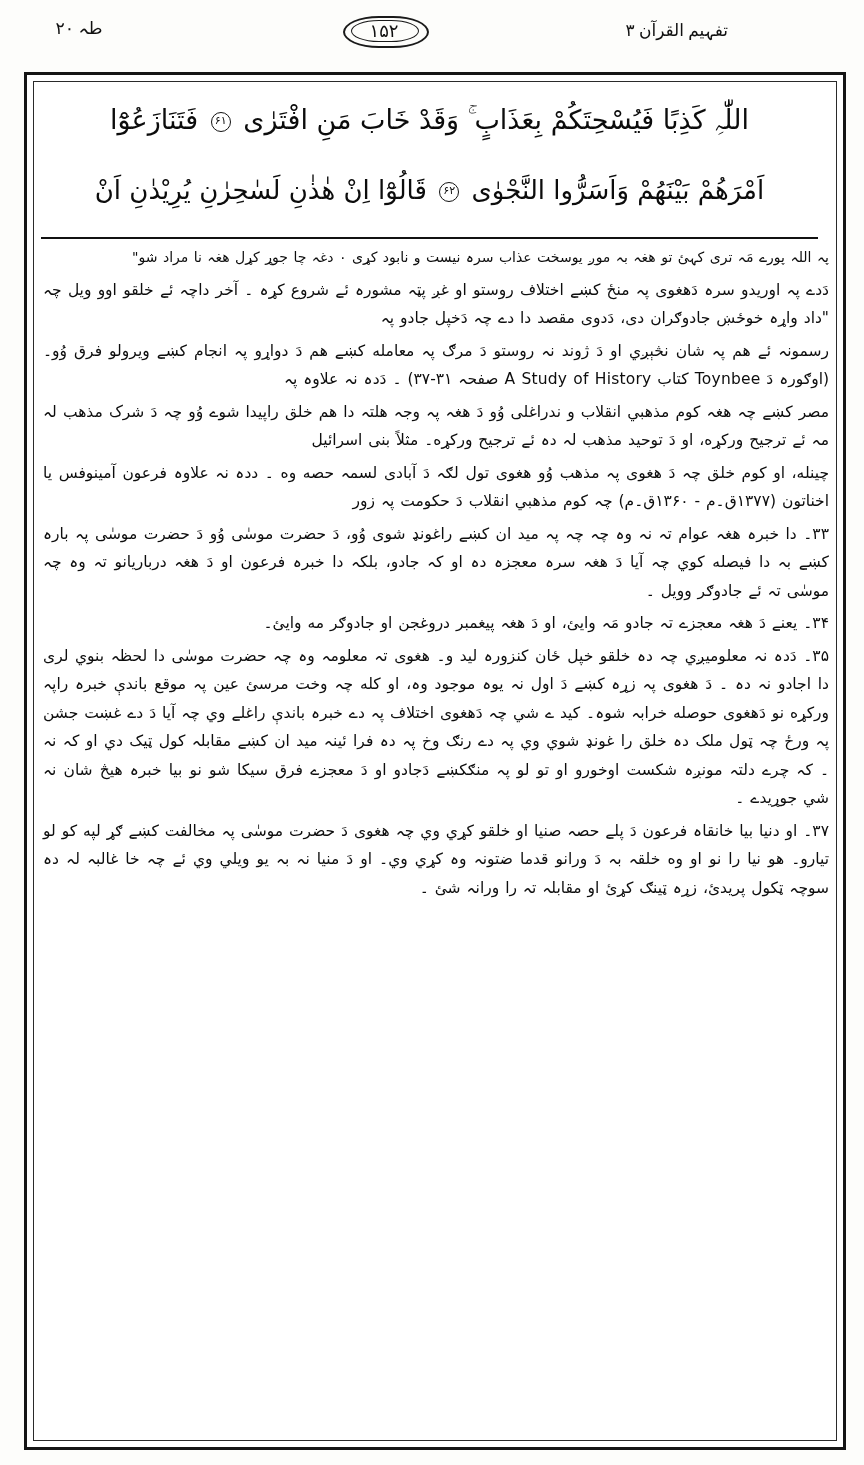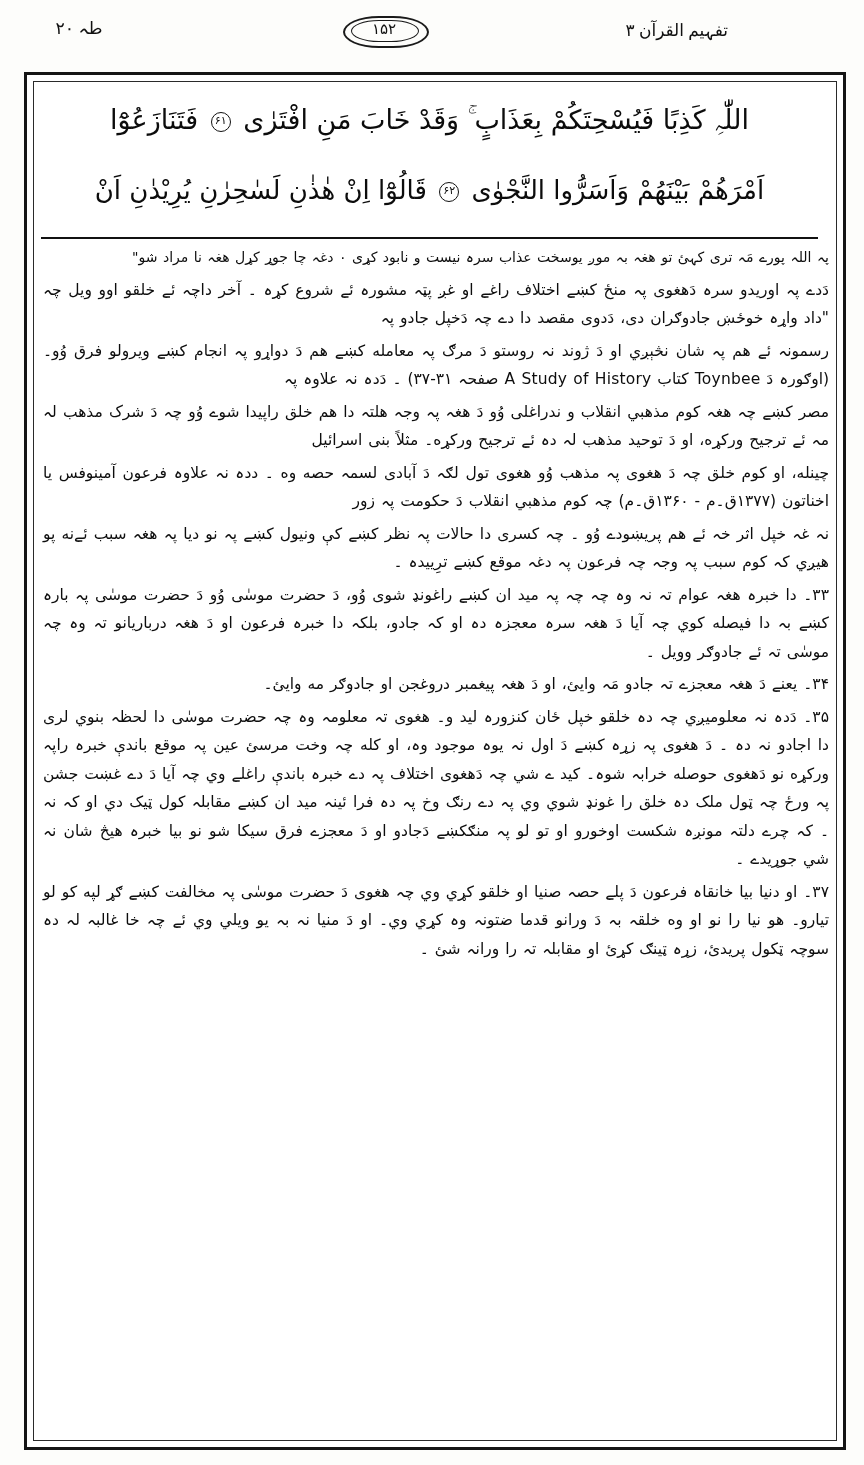--- a/index.html
+++ b/index.html
@@ -78,21 +78,21 @@
     height: 20px;
     border: 1.5px solid #1a1a1a;
     border-radius: 45% / 55%;
   }
   .pagenum {
     position: absolute;
     left: 0;
     top: 12px;
     width: 94px;
     text-align: center;
-    font-size: 15px;
+    font-size: 18px;
     color: #111;
     z-index: 3;
     direction: rtl;
   }
 
   
   .frame-outer {
     position: absolute;
     left: 24px;
     top: 72px;
@@ -192,24 +192,23 @@
       </div>
       <div class="qline l2">
         <span>اَمْرَھُمْ بَیْنَھُمْ وَاَسَرُّوا النَّجْوٰی</span>
         <span class="ayah-mark">۶۲</span>
         <span>قَالُوْٓا اِنْ ھٰذٰنِ لَسٰحِرٰنِ یُرِیْدٰنِ اَنْ</span>
       </div>
     </div>
 
     <div class="body">
       <p class="para quote">پہ اللہ پورے مَہ تری کہئ تو ھغہ بہ موږ یوسخت عذاب سرہ نیست و نابود کړی ۰ دغہ چا جوړ کړل ھغہ نا مراد شو"</p>
-      <p class="para">دَدے پہ اوریدو سرہ دَھغوی پہ منځ کښے اختلاف راغے او غږ پټہ مشورہ ئے شروع کړہ ۔ آخر داچہ ئے خلقو اوو ویل چہ "داد واړہ خوځښ جادوګران دی، دَدوی مقصد دا دے چہ دَخپل جادو پہ</p>
+      <p class="para">دَدے پہ اوریدو سرہ دَھغوی پہ منځ کښے اختلاف روستو او غږ پټہ مشورہ ئے شروع کړہ ۔ آخر داچہ ئے خلقو اوو ویل چہ "داد واړہ خوځښ جادوګران دی، دَدوی مقصد دا دے چہ دَخپل جادو پہ</p>
       <p class="para">رسمونہ ئے ھم پہ شان نڅېږي او دَ ژوند نہ روستو دَ مرګ پہ معامله کښے ھم دَ دواړو پہ انجام کښے ویرولو فرق وُو۔ (اوګورہ دَ Toynbee کتاب A Study of History صفحہ ۳۱-۳۷) ۔ دَدہ نہ علاوہ پہ</p>
       <p class="para">مصر کښے چہ ھغہ کوم مذھبي انقلاب و ندراغلی وُو دَ ھغہ پہ وجہ ھلتہ دا ھم خلق راپیدا شوے وُو چہ دَ شرک مذھب لہ مہ ئے ترجیح ورکړه، او دَ توحید مذھب لہ دہ ئے ترجیح ورکړه۔ مثلاً بنی اسرائیل</p>
       <p class="para">چینله، او کوم خلق چہ دَ ھغوی پہ مذھب وُو ھغوی تول لګہ دَ آبادی لسمہ حصه وه ۔ ددہ نہ علاوہ فرعون آمینوفس یا اخناتون (۱۳۷۷ق۔م - ۱۳۶۰ق۔م) چہ کوم مذھبي انقلاب دَ حکومت پہ زور</p>
-      <p class="para">نہ غہ خپل اثر خہ ئے ھم پریښودے وُو ۔ چہ کسری دا حالات پہ نظر کښے کې ونیول کښے پہ نو دیا پہ ھغہ سبب ئےنه پو ھیږي کہ کوم سبب پہ وجہ چہ فرعون پہ دغہ موقع کښے ترِییدہ ۔</p>
       <p class="para">۳۳۔ دا خبرہ ھغہ عوام تہ نہ وہ چہ چہ پہ مید ان کښے راغونډ شوی وُو، دَ حضرت موسٰی وُو دَ حضرت موسٰی پہ بارہ کښے بہ دا فیصله کوي چہ آیا دَ ھغہ سرہ معجزہ دہ او کہ جادو، بلکہ دا خبرہ فرعون او دَ ھغہ درباریانو تہ وہ چہ موسٰی تہ ئے جادوګر وویل ۔</p>
       <p class="para">۳۴۔ یعنے دَ ھغہ معجزے تہ جادو مَہ وایئ، او دَ ھغہ پیغمبر دروغجن او جادوګر مه وایئ۔</p>
       <p class="para">۳۵۔ دَدہ نہ معلومیږي چہ دہ خلقو خپل ځان کنزورہ لید و۔ ھغوی تہ معلومہ وہ چہ حضرت موسٰی دا لحظہ بنوي لری دا اجادو نہ دہ ۔ دَ ھغوی پہ زړہ کښے دَ اول نہ یوہ موجود وہ، او کله چہ وخت مرسئ عین پہ موقع باندې خبرہ راپہ ورکړه نو دَھغوی حوصله خرابہ شوہ۔ کید ے شي چہ دَھغوی اختلاف پہ دے خبرہ باندې راغلے وي چہ آیا دَ دے غښت جشن پہ ورځ چہ ټول ملک دہ خلق را غونډ شوي وي پہ دے رنګ وخ پہ دہ فرا ئینہ مید ان کښے مقابلہ کول ټیک دي او کہ نہ ۔ کہ چرے دلتہ مونږہ شکست اوخورو او تو لو پہ منګکښے دَجادو او دَ معجزے فرق سیکا شو نو بیا خبرہ ھیڅ شان نہ شي جوړیدے ۔</p>
       <p class="para">۳۷۔ او دنیا بیا خانقاہ فرعون دَ پلے حصہ صنیا او خلقو کړي وي چہ ھغوی دَ حضرت موسٰی پہ مخالفت کښے ګړ لپه کو لو تیارو۔ ھو نیا را نو او وه خلقہ بہ دَ ورانو قدما ضتونہ وہ کړي وي۔ او دَ منیا نہ بہ یو ویلي وي ئے چہ خا غالبہ لہ دہ سوچہ ټکول پریدئ، زړہ ټینګ کړئ او مقابلہ تہ را ورانہ شئ ۔</p>
     </div>
   </div>
 </div>
 
 </body></html>

